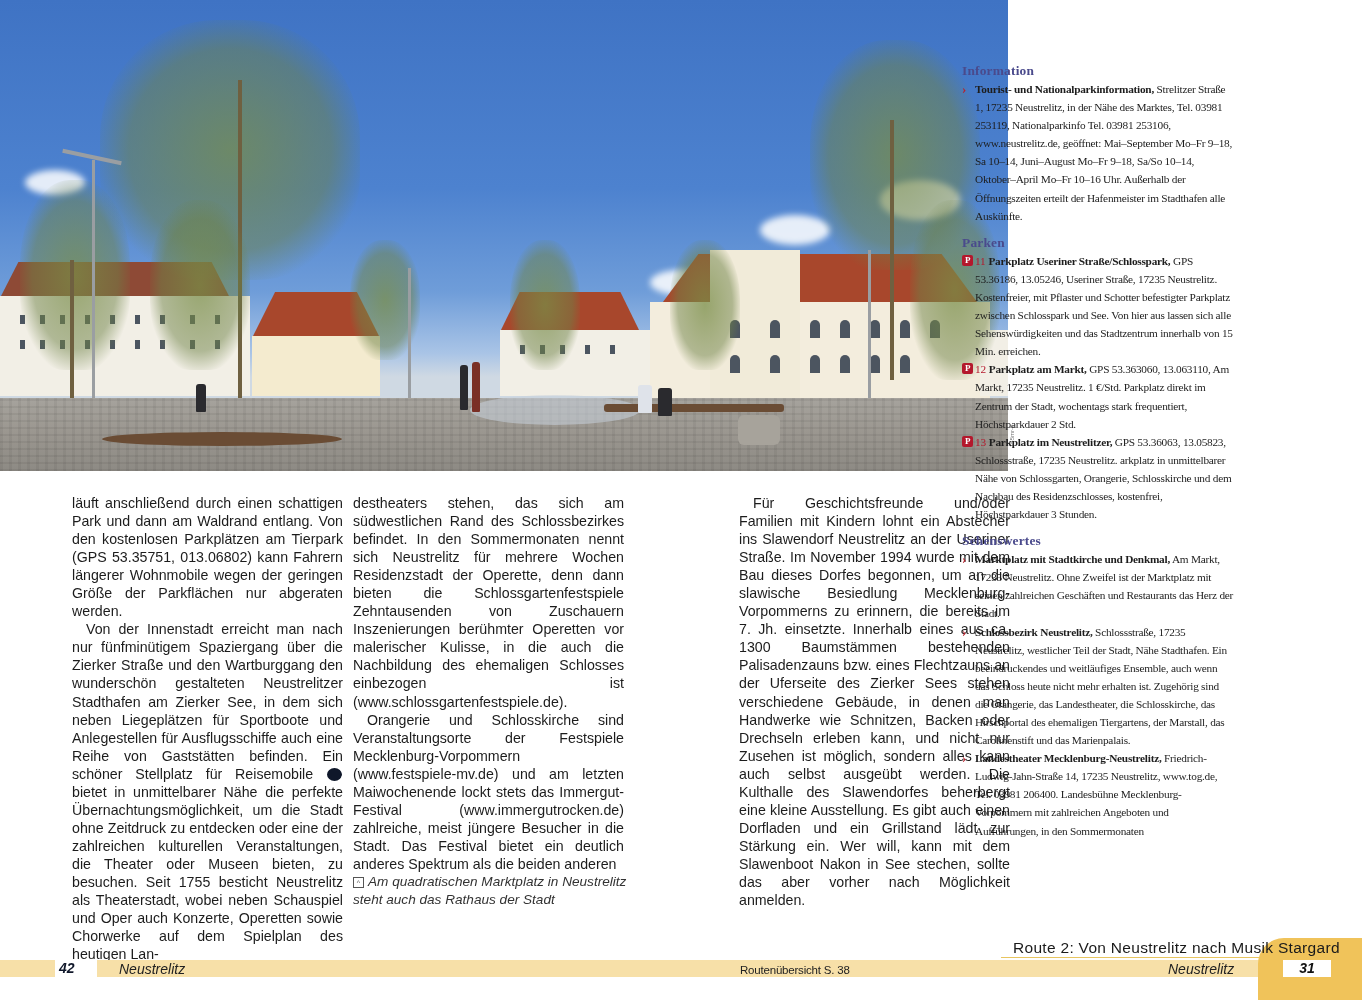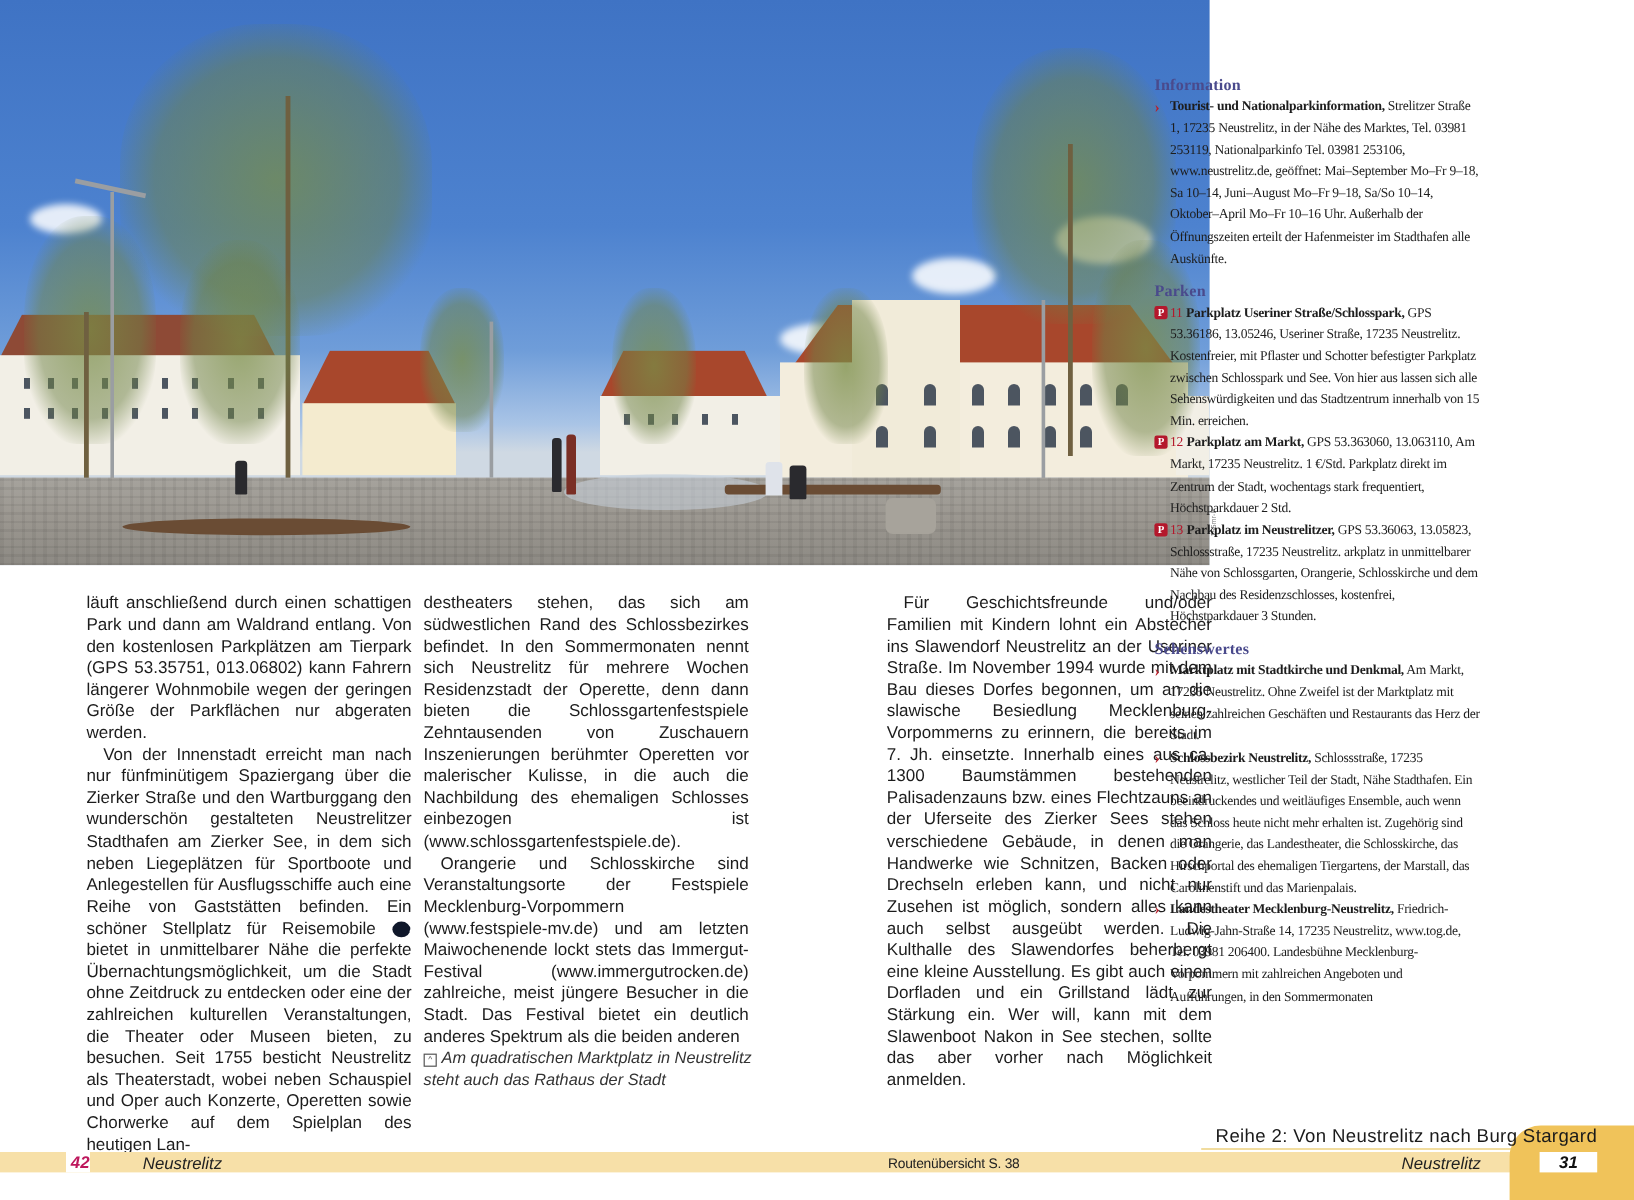--- a/index.html
+++ b/index.html
@@ -81,22 +81,22 @@
 
   
   .band {
     position: absolute; left: 0; top: 960px; width: 1362px; height: 17px; background: #f7e0a8;
   }
   .corner {
     position: absolute; left: 1258px; top: 938px; width: 104px; height: 62px; background: #f0c35a;
     border-radius: 26px 0 0 0;
   }
   .pg-left {
-    position: absolute; left: 55px; top: 960px; width: 20px; height: 17px; background: #ffffff;
-    font-size: 14px; font-weight: bold; font-style: italic; line-height: 17px; text-indent: 4px; color: #be185d;
+    position: absolute; left: 55px; top: 960px; width: 42px; height: 17px; background: #ffffff;
+    font-size: 14px; font-weight: bold; font-style: italic; line-height: 17px; text-indent: 4px; color: #0f172a;
   }
   .pg-right {
     position: absolute; left: 1283px; top: 960px; width: 48px; height: 17px; background: #ffffff;
     font-size: 14px; font-weight: bold; font-style: italic; line-height: 17px; text-align: center; color: #111;
   }
   .foot-title-left {
     position: absolute; left: 119px; top: 961px; font-size: 14px; font-style: italic; line-height: 17px; color: #222;
   }
   .foot-title-right {
     position: absolute; left: 1168px; top: 961px; font-size: 14px; font-style: italic; line-height: 17px; color: #222;
@@ -240,18 +240,18 @@
         <div class="entry"><span class="arrow">›</span><b>Marktplatz mit Stadtkirche und Denkmal,</b><span> Am Markt, 17235 Neustrelitz. Ohne Zweifel ist der Marktplatz mit seinen zahlreichen Geschäften und Restaurants das Herz der Stadt.</span></div>
         <div class="entry"><span class="arrow">›</span><b>Schlossbezirk Neustrelitz,</b><span> Schlossstraße, 17235 Neustrelitz, westlicher Teil der Stadt, Nähe Stadt­hafen. Ein beeindruckendes und weitläufiges Ensemble, auch wenn das Schloss heute nicht mehr erhalten ist. Zugehörig sind die Orangerie, das Landestheater, die Schlosskirche, das Hirschportal des ehemaligen Tiergartens, der Marstall, das Caro­linenstift und das Marienpalais.</span></div>
         <div class="entry"><span class="arrow">›</span><b>Landestheater Mecklenburg-Neustrelitz,</b><span> Fried­rich-Ludwig-Jahn-Straße 14, 17235 Neustrelitz, www.tog.de, Tel. 03981 206400. Landesbühne Mecklenburg-Vorpommern mit zahlreichen Ange­boten und Aufführungen, in den Sommermonaten</span></div>
       </div>
   </div>
 </div>
 
 <div class="band"></div>
 <div class="corner"></div>
 <div class="route-underline"></div>
-<div class="route-title">Reihe 2: Von Neustrelitz nach Burg Stargard</div>
+<div class="route-title">Route 2: Von Neustrelitz nach Musik Stargard</div>
 <div class="pg-left">42</div>
 <div class="foot-title-left">Neustrelitz</div>
 <div class="foot-center">Routenübersicht S. 38</div>
 <div class="foot-title-right">Neustrelitz</div>
 <div class="pg-right">31</div>
 
 </body></html>

